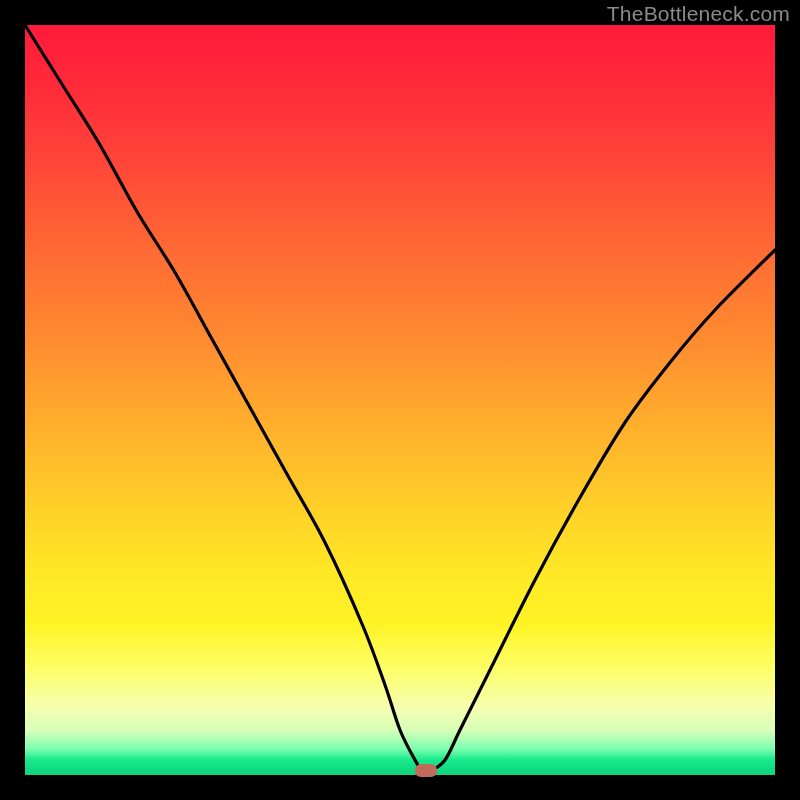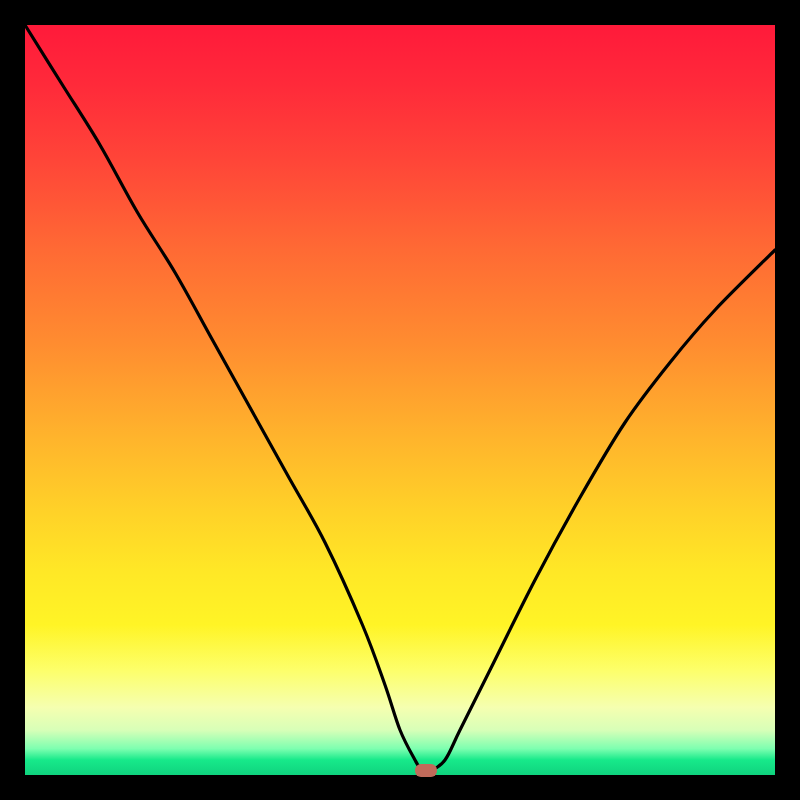--- a/index.html
+++ b/index.html
@@ -65,19 +65,20 @@
     font-size: 21px;
     color: #8a8a8a;
     letter-spacing: 0.2px;
     font-weight: 500;
   }
 </style>
 </head>
 <body>
 
 <div class="frame">
+  <div class="watermark">TheBottleneck.com</div>
   <div class="plot">
     <svg class="curve" viewBox="0 0 750 750" preserveAspectRatio="none">
       <path id="curve-path" fill="none" stroke="#000" stroke-width="3.2" stroke-linecap="round" d="M 0,0 C 6.25,10 25,40 37.5,60 C 50,80 62.5,98.75 75,120 C 87.5,141.25 100,166.25 112.5,187.5 C 125,208.75 137.5,226.24999999999994 150,247.49999999999994 C 162.5,268.74999999999994 175,292.50000000000006 187.5,315.00000000000006 C 200,337.50000000000006 212.5,360 225,382.5 C 237.5,405 250,427.5 262.5,450 C 275,472.5 287.5,492.5 300,517.5 C 312.5,542.5 327.5,576.25 337.5,600 C 347.5,623.75 353.75,642.5 360,660 C 366.25,677.5 370,692.5 375,705 C 380,717.5 386.25,728.125 390,735 C 393.75,741.875 395,744.375 397.5,746.25 C 400,748.125 401.25,748.125 405,746.25 C 408.75,744.375 415.00000000000006,741.875 420.00000000000006,735 C 425.00000000000006,728.125 427.49999999999994,720 434.99999999999994,705 C 442.49999999999994,690 452.5,670 465,645 C 477.5,620 495.00000000000006,583.75 510.00000000000006,555 C 525,526.25 540,498.75 555,472.5 C 570,446.25 585,420 600,397.5 C 615,375 630,356.24999999999994 645,337.49999999999994 C 660,318.74999999999994 672.5,303.75 690,285 C 707.5,266.25 740,235 750,225"></path>
     </svg>
     <div id="marker" class="marker" style="left: 390.25px; top: 739.25px; background: rgb(192, 106, 90);"></div>
   </div>
 </div>
 
 </body></html>

